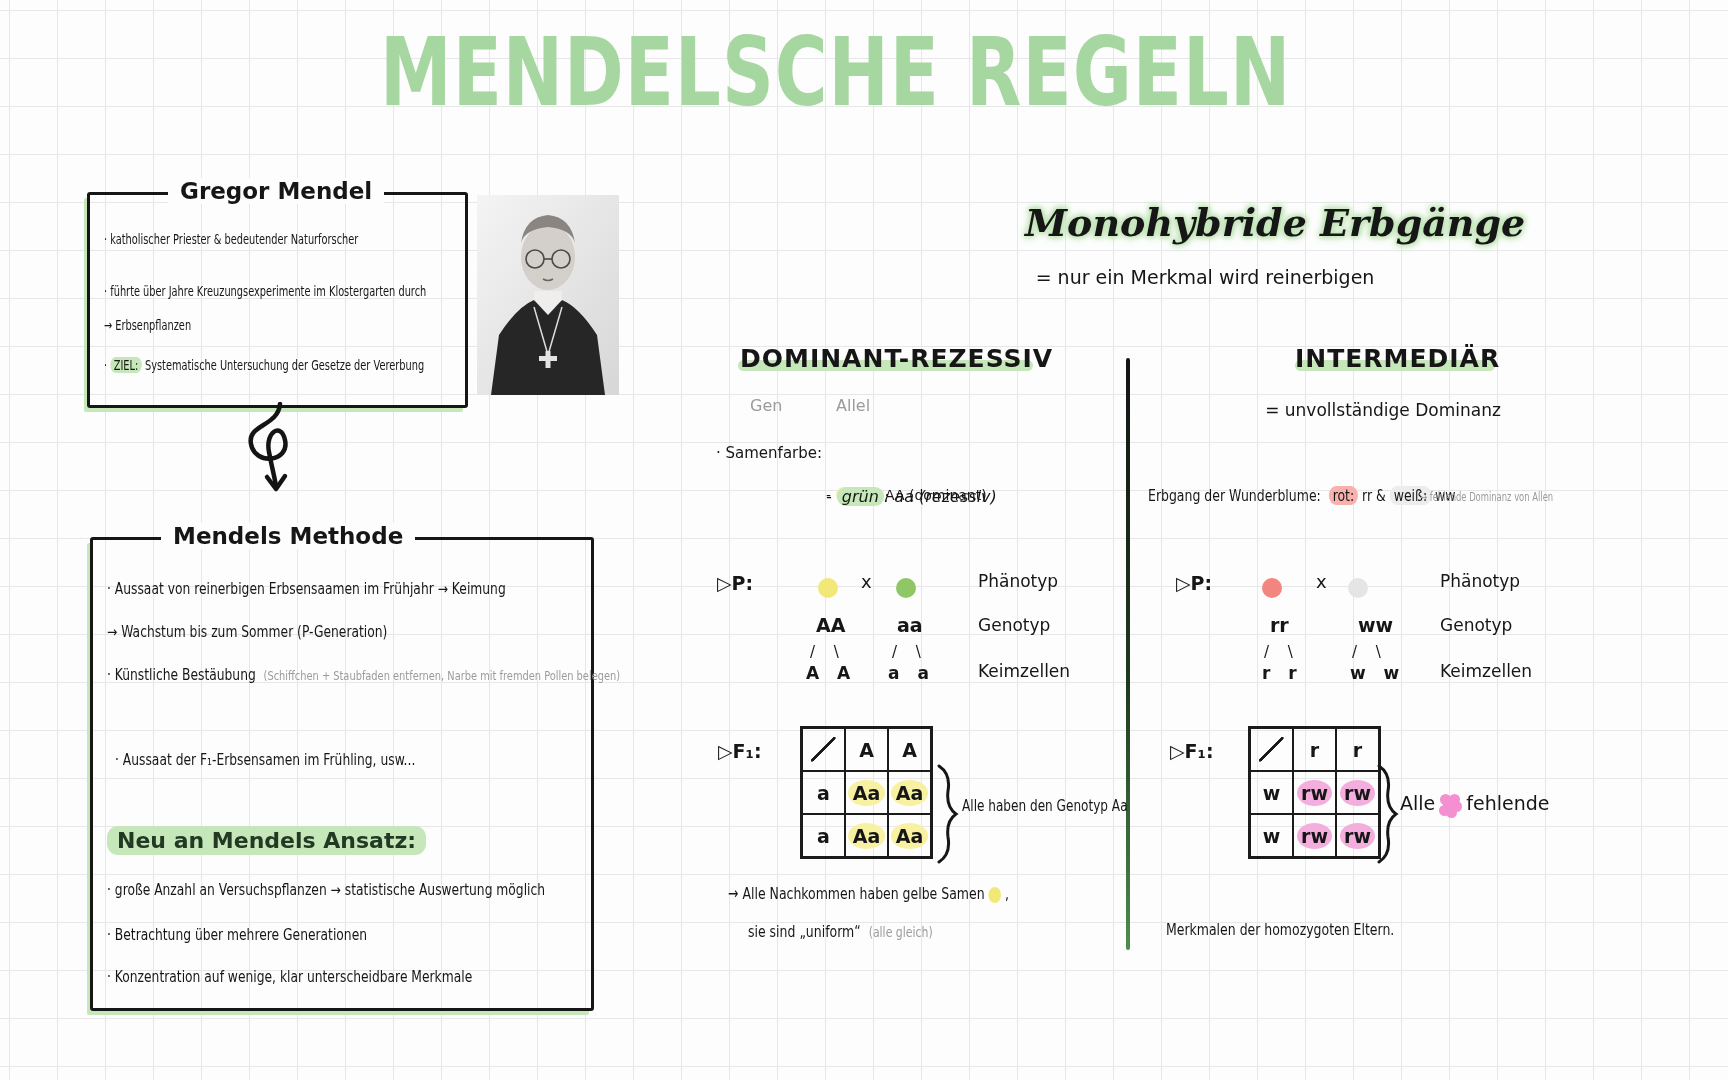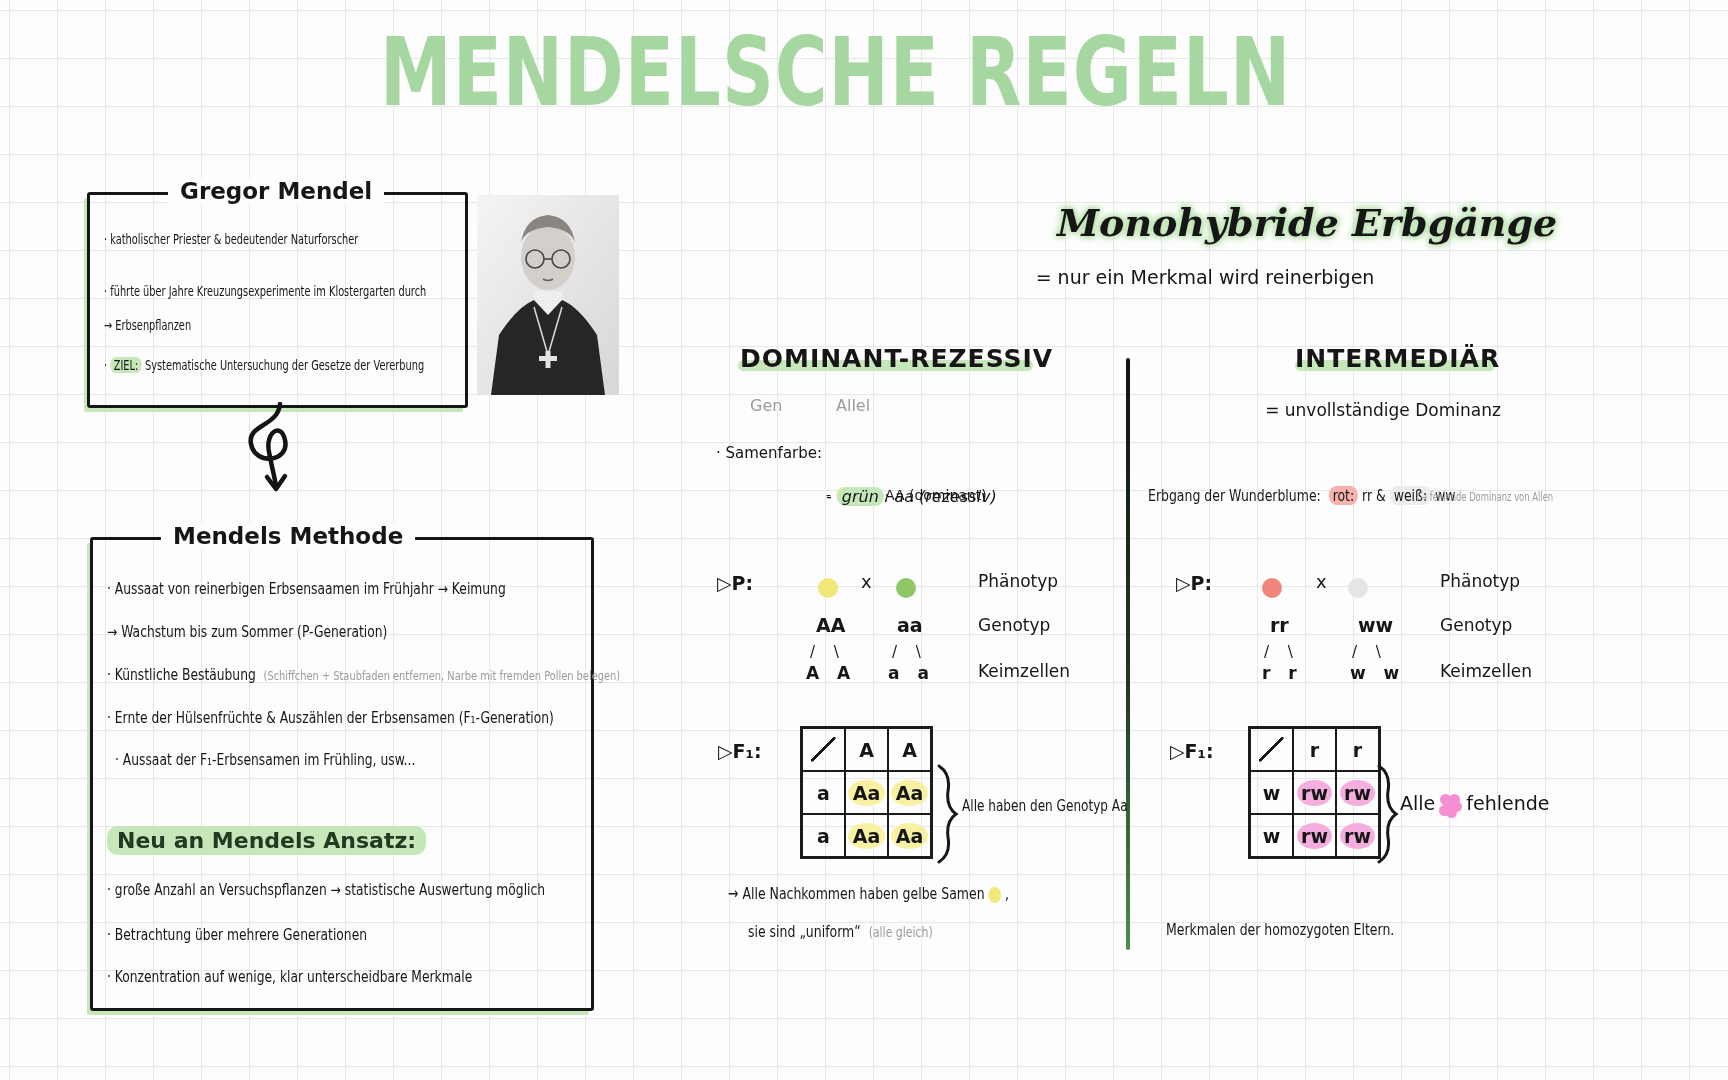--- a/index.html
+++ b/index.html
@@ -31,21 +31,21 @@
   .gregor-line{font-size:14px;}
   .gray{color:#9b9b9b;}
   .hl{border-radius:9px;padding:0 5px;}
   .hl-green{background:var(--highlight-green);}
   .hl-yellow{background:var(--highlight-yellow);}
   .hl-red{background:var(--highlight-red);}
   .hl-graybg{background:var(--highlight-gray);}
   .neu{font-size:22px;font-weight:600;color:#223a22;background:var(--highlight-green);border-radius:11px;padding:2px 10px;}
   .mono-heading{left:1025px;top:200px;width:360px;text-align:center;font-size:38px;font-weight:700;font-style:italic;
     font-family:"DejaVu Serif",serif;
-    text-shadow:0 0 5px #bfe3b4,0 0 5px #bfe3b4,0 0 9px #bfe3b4,0 0 9px #bfe3b4;margin-left:32px;}
+    text-shadow:0 0 5px #bfe3b4,0 0 5px #bfe3b4,0 0 9px #bfe3b4,0 0 9px #bfe3b4;}
   .mono-sub{left:1025px;top:266px;width:360px;text-align:center;font-size:19px;}
   .col-heading{text-align:center;font-size:25px;font-weight:800;letter-spacing:1px;}
   .accent-line{position:absolute;height:11px;border-radius:6px;background:var(--highlight-green);}
   .divider{position:absolute;left:1126px;top:358px;width:4px;height:592px;border-radius:2px;
     background:linear-gradient(to bottom,#141414 0%,#1e3a1e 55%,#4e8c4e 100%);}
   .dot{display:inline-block;width:20px;height:20px;border-radius:50%;vertical-align:middle;}
   .dot-sm{display:inline-block;width:16px;height:16px;border-radius:50%;vertical-align:middle;background:var(--circle-yellow);}
   .rowlabel{font-size:17px;}
   .geno{font-size:19px;font-weight:600;}
   .branch{font-size:15px;letter-spacing:7px;}
@@ -120,23 +120,20 @@
     <div class="box-title" style="left:68px;">Mendels Methode</div>
     <div class="box-line" style="top:40px;">
       <span class="squish">· Aussaat von reinerbigen Erbsensaamen im Frühjahr → Keimung</span>
     </div>
     <div class="box-line" style="top:83px;">
       <span class="squish">→ Wachstum bis zum Sommer (P-Generation)</span>
     </div>
     <div class="box-line" style="top:126px;">
       <span class="squish"><span>· Künstliche Bestäubung</span>&nbsp;&nbsp;<span class="gray" style="font-size:12px;">(Schiffchen + Staubfaden entfernen, Narbe mit fremden Pollen belegen)</span></span>
     </div>
-    <div class="box-line" style="top:169px;">
-      <span class="squish">· Ernte der Hülsenfrüchte &amp; Auszählen der Erbsensamen (F₁-Generation)</span>
-    </div>
     <div class="box-line" style="top:211px;padding-left:8px;">
       <span class="squish">· Aussaat der F₁-Erbsensamen im Frühling, usw...</span>
     </div>
     <div class="box-line" style="top:288px;">
       <span class="neu">Neu an Mendels Ansatz:</span>
     </div>
     <div class="box-line" style="top:341px;">
       <span class="squish">· große Anzahl an Versuchspflanzen → statistische Auswertung möglich</span>
     </div>
     <div class="box-line" style="top:386px;">

